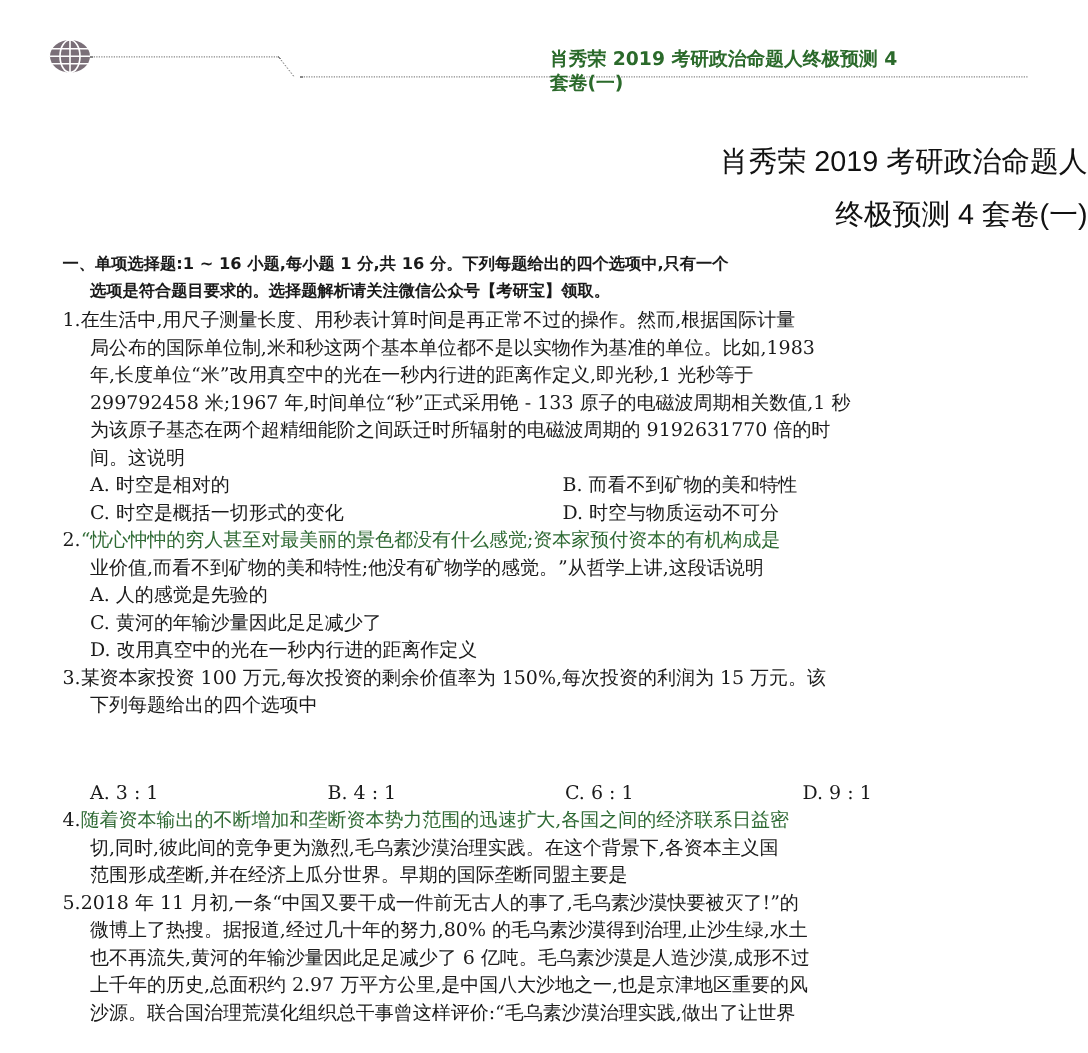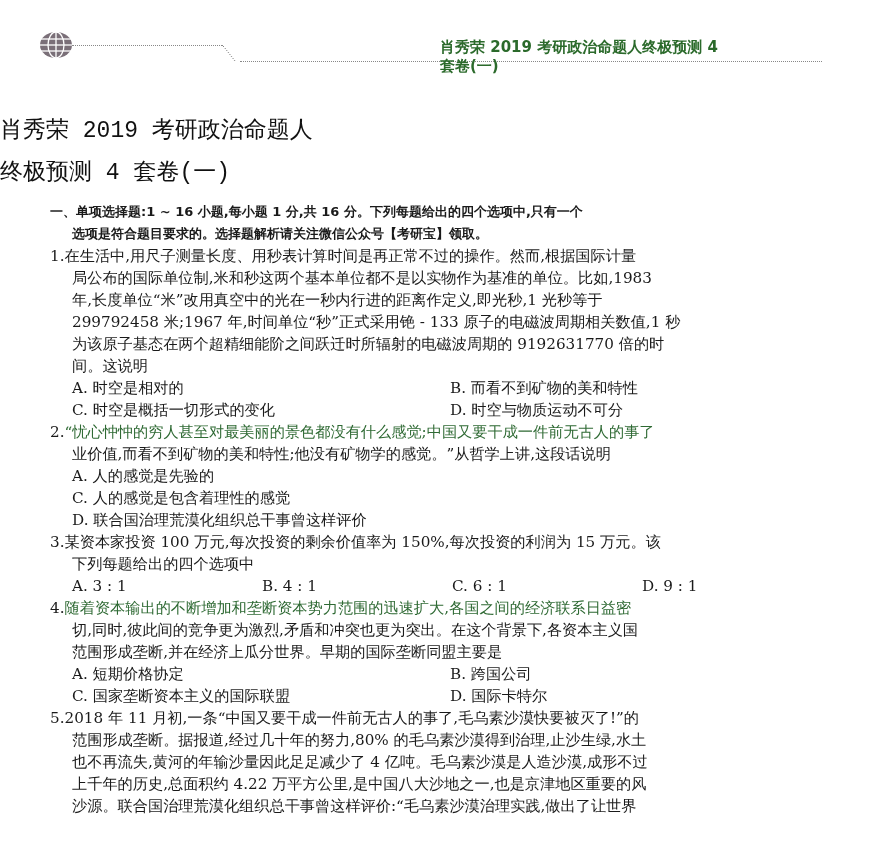--- a/index.html
+++ b/index.html
@@ -8,32 +8,32 @@
     font-family: "DejaVu Serif", "Liberation Serif", serif;
     color:#1a1a1a; position:relative;
   }
   .header { position:absolute; left:0; top:0; width:720px; height:80px; }
   .logo { position:absolute; left:38px; top:30px; width:36px; height:30px; }
   .hdr-line-left { position:absolute; left:72px; top:45px; width:150px; border-top:1px dotted #888; }
   .hdr-slant { position:absolute; left:222px; top:45px; width:22px; height:16px; border-left:1px dotted #888; transform:skewX(38deg); transform-origin:top left; }
   .hdr-line-right { position:absolute; left:240px; top:61px; width:582px; border-top:1px dotted #888; }
   .hdr-title { position:absolute; left:440px; top:38px; font-size:15px; font-weight:bold; color:#2b6a2b; font-family:"DejaVu Sans", sans-serif; letter-spacing:0px; }
 
-  .title { position:absolute; left:0; width:870px; text-align:left; font-family:Liberation Mono, monospace; font-size:23px; color:#111; }
+  .title { position:absolute; left:0; width:870px; text-align:right; font-family:Liberation Sans, sans-serif; font-size:23px; color:#111; }
   .title.l1 { top:114px; }
   .title.l2 { top:156px; }
 
   .content { position:absolute; left:50px; top:201px; width:760px; font-size:15.2px; line-height:22px; }
   .para { margin:0; }
   .indent { padding-left:22px; }
   .hang { padding-left:22px; text-indent:-22px; }
   .sec-head { font-weight:bold; font-family:"DejaVu Sans", sans-serif; font-size:13px; }
   .bold { font-weight:bold; }
   .opts2 { display:grid; grid-template-columns:378px 360px; padding-left:22px; }
-  .opts4 { display:grid; grid-template-columns:190px 190px 190px 160px; padding-left:22px; }
+  .opts4 { display:grid; grid-template-columns:190px 190px 190px 160px; padding-left:22px;margin-top:48px; }
   .opt { white-space:nowrap; }
   .green { color:#2f6a34; }
   .q { margin:0; }
 </style>
 </head>
 <body>
 
 <div class="header">
   <svg class="logo" viewBox="0 0 36 30">
     <ellipse cx="18" cy="15" rx="16" ry="13" fill="#7a6f78"></ellipse>
@@ -67,51 +67,45 @@
     <p class="para indent">间。这说明</p>
     <div class="opts2">
       <span class="opt">A. 时空是相对的</span>
       <span class="opt">B. 而看不到矿物的美和特性</span>
       <span class="opt">C. 时空是概括一切形式的变化</span>
       <span class="opt">D. 时空与物质运动不可分</span>
     </div>
   </div>
 
   <div class="q">
-    <p class="para hang"><span>2.</span><span class="green">“忧心忡忡的穷人甚至对最美丽的景色都没有什么感觉;中国又要干成一件前无古人的事了</span></p>
+    <p class="para hang"><span>2.</span><span class="green">“忧心忡忡的穷人甚至对最美丽的景色都没有什么感觉;资本家预付资本的有机构成是</span></p>
     <p class="para indent">业价值,而看不到矿物的美和特性;他没有矿物学的感觉。”从哲学上讲,这段话说明</p>
     <p class="para indent">A. 人的感觉是先验的</p>
-    <p class="para indent">C. 人的感觉是包含着理性的感觉</p>
-    <p class="para indent">D. 联合国治理荒漠化组织总干事曾这样评价</p>
+    <p class="para indent">C. 黄河的年输沙量因此足足减少了</p>
+    <p class="para indent">D. 改用真空中的光在一秒内行进的距离作定义</p>
   </div>
 
   <div class="q">
     <p class="para hang"><span>3.</span><span>某资本家投资 100 万元,每次投资的剩余价值率为 150%,每次投资的利润为 15 万元。该</span></p>
     <p class="para indent">下列每题给出的四个选项中</p>
     <div class="opts4">
       <span class="opt">A. 3 : 1</span>
       <span class="opt">B. 4 : 1</span>
       <span class="opt">C. 6 : 1</span>
       <span class="opt">D. 9 : 1</span>
     </div>
   </div>
 
   <div class="q">
     <p class="para hang"><span>4.</span><span class="green">随着资本输出的不断增加和垄断资本势力范围的迅速扩大,各国之间的经济联系日益密</span></p>
-    <p class="para indent">切,同时,彼此间的竞争更为激烈,矛盾和冲突也更为突出。在这个背景下,各资本主义国</p>
+    <p class="para indent">切,同时,彼此间的竞争更为激烈,毛乌素沙漠治理实践。在这个背景下,各资本主义国</p>
     <p class="para indent">范围形成垄断,并在经济上瓜分世界。早期的国际垄断同盟主要是</p>
-    <div class="opts2">
-      <span class="opt">A. 短期价格协定</span>
-      <span class="opt">B. 跨国公司</span>
-      <span class="opt">C. 国家垄断资本主义的国际联盟</span>
-      <span class="opt">D. 国际卡特尔</span>
-    </div>
   </div>
 
   <div class="q">
     <p class="para hang"><span>5.</span><span>2018 年 11 月初,一条“中国又要干成一件前无古人的事了,毛乌素沙漠快要被灭了!”的</span></p>
-    <p class="para indent">范围形成垄断。据报道,经过几十年的努力,80% 的毛乌素沙漠得到治理,止沙生绿,水土</p>
-    <p class="para indent">也不再流失,黄河的年输沙量因此足足减少了 4 亿吨。毛乌素沙漠是人造沙漠,成形不过</p>
-    <p class="para indent">上千年的历史,总面积约 4.22 万平方公里,是中国八大沙地之一,也是京津地区重要的风</p>
+    <p class="para indent">微博上了热搜。据报道,经过几十年的努力,80% 的毛乌素沙漠得到治理,止沙生绿,水土</p>
+    <p class="para indent">也不再流失,黄河的年输沙量因此足足减少了 6 亿吨。毛乌素沙漠是人造沙漠,成形不过</p>
+    <p class="para indent">上千年的历史,总面积约 2.97 万平方公里,是中国八大沙地之一,也是京津地区重要的风</p>
     <p class="para indent">沙源。联合国治理荒漠化组织总干事曾这样评价:“毛乌素沙漠治理实践,做出了让世界</p>
 
   </div>
 </div>
 
 </body></html>

